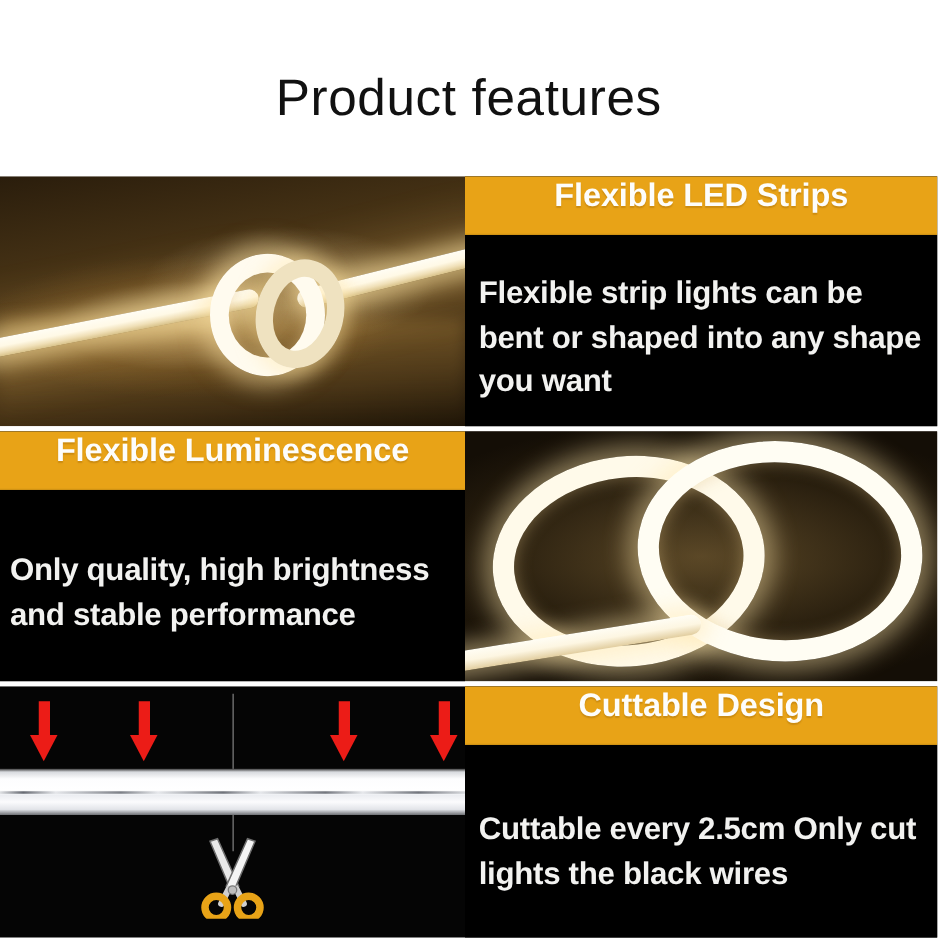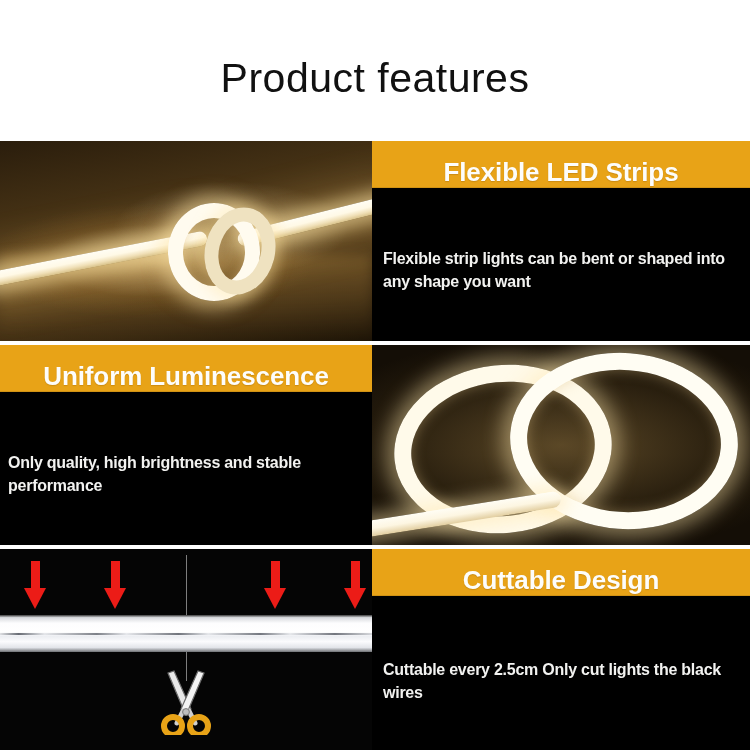--- a/index.html
+++ b/index.html
@@ -51,21 +51,21 @@
   #row2 .half.textside { width:372px; }
   #row2 .half.photo { width:378px; }
   #row3 .half.photo { width:372px; }
   #row3 .half.textside { width:378px; }
 
   
   .title-bar {
     height:47px;
     background:#e8a317;
     display:flex;
-    align-items:flex-end;
+    align-items:flex-start;
     justify-content:center;
     box-shadow:inset 0 -1px 0 rgba(0,0,0,0.10);
   }
   .title-bar .bar-label {
     font-family:"Liberation Sans", sans-serif;
     font-weight:700;
     font-size:26px;
     color:#fdfdfb;
     letter-spacing:-0.1px;
     white-space:nowrap;
@@ -74,21 +74,21 @@
   .body-area {
     position:relative;
     height:calc(100% - 47px);
     background:#000000;
     display:flex;
     align-items:center;
   }
   .body-text {
     font-family:"Liberation Sans", sans-serif;
     font-weight:700;
-    font-size:16px;
+    font-size:25px;
     line-height:1.42;
     color:#f2f2f0;
     letter-spacing:-0.25px;
     padding:0 6px 0 8px;
     width:100%;
     transform:translateY(6px);
   }
   
   #row1 .body-text, #row3 .body-text { padding-left:11px; padding-right:4px; }
   #row2 .body-text { padding-left:8px; }
@@ -244,21 +244,21 @@
         <div class="body-text">Flexible strip lights can be bent or shaped into any shape you want</div>
       </div>
     </div>
 
   </div>
 
   <div class="feature-row" id="row2">
 
     <div class="half textside">
       <div class="title-bar" style="background: rgb(232, 163, 23);">
-        <span class="bar-label">Uniform Luminescence</span>
+        <span class="bar-label">Flexible Luminescence</span>
       </div>
       <div class="body-area">
         <div class="body-text">Only quality, high brightness and stable performance</div>
       </div>
     </div>
 
     <div class="half photo">
       <div class="photo-rings">
         <div class="ring ring-a"></div>
         <div class="ring ring-b"></div>

